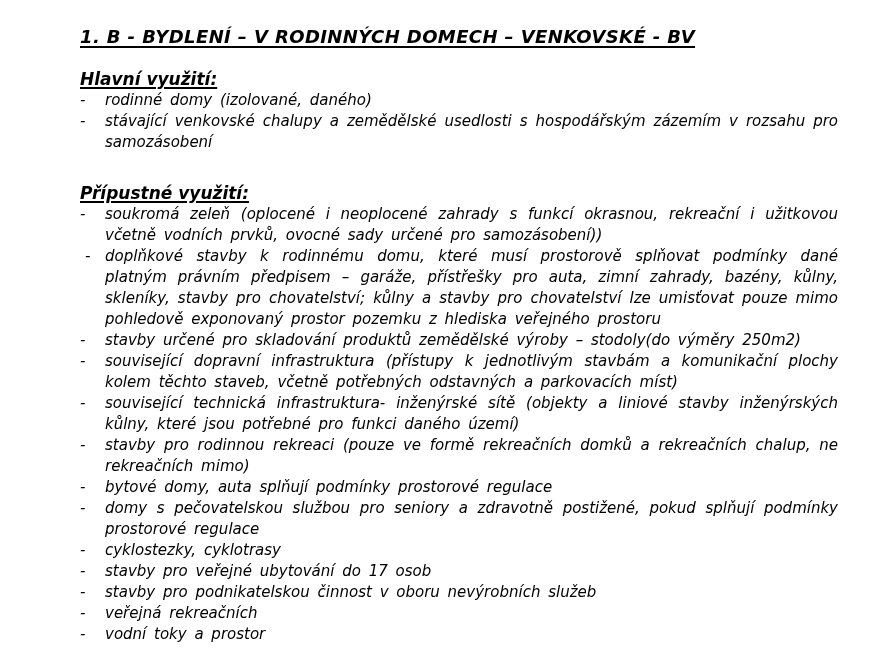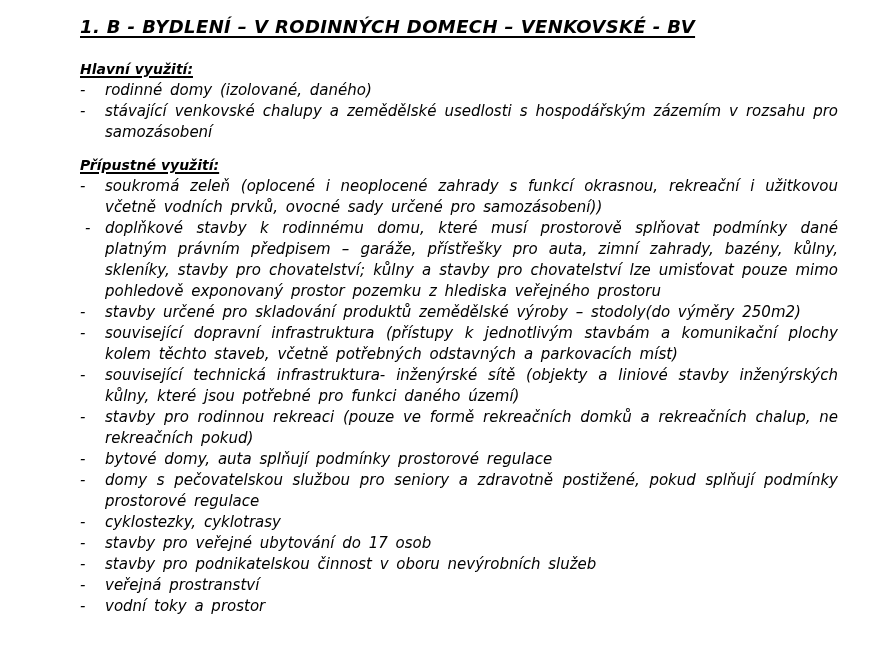--- a/index.html
+++ b/index.html
@@ -12,46 +12,46 @@
     height: 654px;
     overflow: hidden;
     color: #000000;
     font-family: "DejaVu Sans", sans-serif;
     font-style: italic;
   }
   .page {
     box-sizing: border-box;
     width: 894px;
     height: 654px;
-    padding: 15px 56px 0 80px;
+    padding: 25px 56px 0 80px;
   }
   .title {
     font-size: 18px;
     font-weight: bold;
     font-style: italic;
     line-height: 24px;
     letter-spacing: 0.4px;
     margin: 0 0 20px 0;
     text-decoration: underline;
     text-decoration-thickness: 1.5px;
     text-underline-offset: 3px;
     white-space: nowrap;
   }
   .section-heading {
-    font-size: 14px;
+    font-size: 17px;
     font-weight: bold;
     font-style: italic;
     line-height: 21px;
     margin: 0;
     text-decoration: underline;
     text-decoration-thickness: 1.5px;
     text-underline-offset: 2px;
   }
   .section + .section {
-    margin-top: 12px;
+    margin-top: 30px;
   }
   .usage-list {
     margin: 0;
   }
   .item {
     display: flex;
     font-size: 15px;
     line-height: 21px;
     word-spacing: 3px;
   }
@@ -112,21 +112,21 @@
     <span class="text">související dopravní infrastruktura (přístupy k&nbsp;jednotlivým stavbám a komunikační plochy kolem těchto staveb, včetně potřebných odstavných a parkovacích míst)</span>
   </div>
 
   <div class="item">
     <span class="marker">-</span>
     <span class="text">související technická infrastruktura- inženýrské sítě (objekty a liniové stavby inženýrských kůlny, které jsou potřebné pro funkci daného území)</span>
   </div>
 
   <div class="item">
     <span class="marker">-</span>
-    <span class="text">stavby pro rodinnou rekreaci (pouze ve formě rekreačních domků a rekreačních chalup, ne rekreačních pokud)</span>
+    <span class="text">stavby pro rodinnou rekreaci (pouze ve formě rekreačních domků a rekreačních chalup, ne rekreačních mimo)</span>
   </div>
 
   <div class="item">
     <span class="marker">-</span>
     <span class="text">bytové domy, auta splňují podmínky prostorové regulace</span>
   </div>
 
   <div class="item">
     <span class="marker">-</span>
     <span class="text">domy s&nbsp;pečovatelskou službou pro seniory a zdravotně postižené, pokud splňují podmínky prostorové regulace</span>
@@ -142,21 +142,21 @@
     <span class="text">stavby pro veřejné ubytování do 17 osob</span>
   </div>
 
   <div class="item">
     <span class="marker">-</span>
     <span class="text">stavby pro podnikatelskou činnost v&nbsp;oboru nevýrobních služeb</span>
   </div>
 
   <div class="item">
     <span class="marker">-</span>
-    <span class="text">veřejná prostranství</span>
+    <span class="text">veřejná rekreačních</span>
   </div>
 
   <div class="item">
     <span class="marker">-</span>
     <span class="text">vodní toky a prostor</span>
   </div>
 </div>
   </section>
 </div>
 </div>

